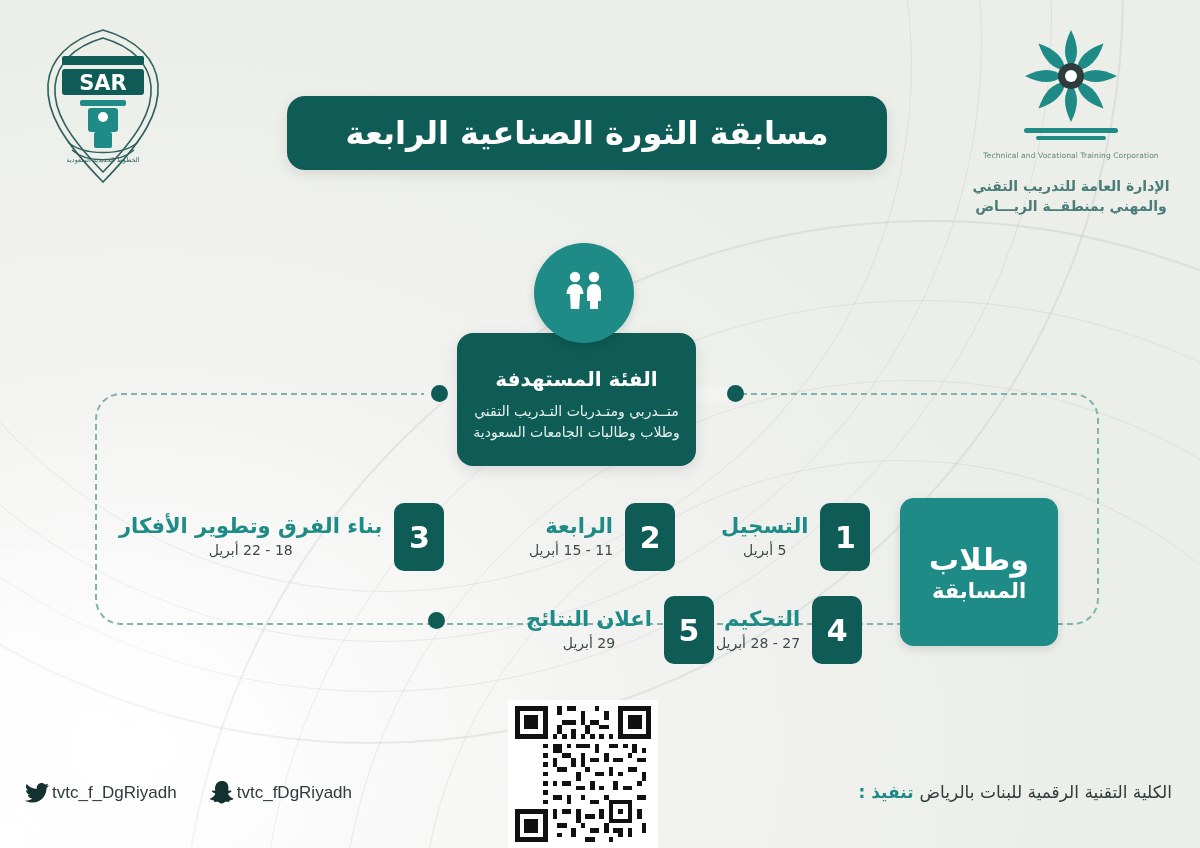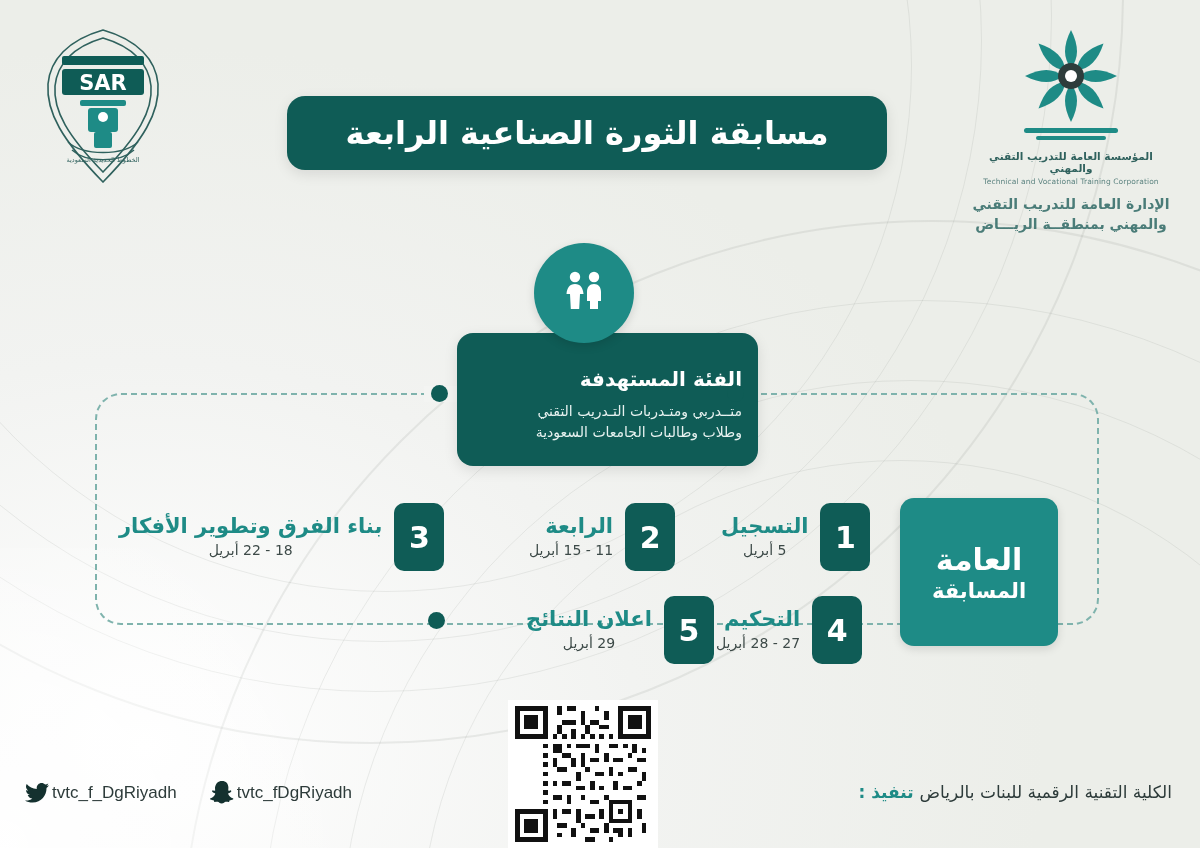--- a/index.html
+++ b/index.html
@@ -45,32 +45,32 @@
   
   .logo-left{position:absolute;left:28px;top:22px;width:150px;height:170px;}
   .logo-left .crest{position:absolute;left:0;top:0;width:150px;height:170px;}
 
   
   .logo-right{position:absolute;right:24px;top:24px;width:210px;height:200px;text-align:center;}
   .logo-right .mark{width:130px;height:120px;margin:0 auto;}
   .logo-right .ln{color:#3e6f6b;font-size:9.5px;line-height:12px;margin-top:2px;}
   .logo-right .ln.ar1{font-size:10.5px;font-weight:bold;color:#2f615d;}
   .logo-right .ln.en{font-size:7.5px;color:#5d8481;letter-spacing:.1px;}
-  .logo-right .ln.big{font-size:14px;color:#4a7c78;margin-top:6px;line-height:20px;font-weight:bold;}
+  .logo-right .ln.big{font-size:14px;color:#4a7c78;margin-top:14px;line-height:20px;font-weight:bold;}
 
   
   .aud-circle{
     position:absolute;left:534px;top:243px;width:100px;height:100px;border-radius:50%;
     background:#1e8b86;display:flex;align-items:center;justify-content:center;
     box-shadow:0 3px 10px rgba(0,0,0,.13);z-index:4;
   }
   .aud-box{
-    position:absolute;left:457px;top:333px;width:301px;height:133px;
+    position:absolute;left:457px;top:333px;width:239px;height:133px;
     background:#0f5c56;border-radius:16px;color:#fff;
-    padding:34px 16px 10px;box-sizing:border-box;z-index:3;
+    padding:34px 16px 10px;box-sizing:border-box;text-align:center;z-index:3;
     box-shadow:0 4px 14px rgba(0,0,0,.10);
   }
   .aud-box h3{margin:0 0 10px;font-size:20px;font-weight:bold;letter-spacing:1px;}
   .aud-box p{margin:0;font-size:14px;line-height:21px;color:#e7f2f0;letter-spacing:.2px;}
 
   .dot{position:absolute;width:17px;height:17px;border-radius:50%;background:#0f5c56;z-index:5;}
   .dot-right{left:431px;top:385px;}
   .dot-left{left:727px;top:385px;}
   .dot-bottom{left:428px;top:612px;}
 
@@ -184,21 +184,20 @@
           <path d="M0,-46 C8,-30 8,-18 0,-8 C-8,-18 -8,-30 0,-46 Z" transform="rotate(315)"></path>
         </g>
         <circle r="13" fill="#2e3d3c"></circle>
         <circle r="6" fill="#ffffff"></circle>
       </g>
       <g fill="#1e8b86">
         <rect x="18" y="104" width="94" height="5" rx="2.5"></rect>
         <rect x="30" y="112" width="70" height="4" rx="2"></rect>
       </g>
     </svg>
-    <div class="ln ar1">المؤسسة العامة للتدريب التقني والمهني</div>
     <div class="ln en">Technical and Vocational Training Corporation</div>
     <div class="ln big">الإدارة العامة للتدريب التقني</div>
     <div class="ln big" style="margin-top:0">والمهني بمنطقــة الريـــاض</div>
   </div>
 
   <div class="title-pill">
     <span>مسابقة الثورة الصناعية الرابعة</span>
   </div>
 
   <div class="aud-circle">
@@ -217,21 +216,21 @@
     </p>
   </div>
 
   <div class="bracket"></div>
   <div class="bracket-cut"></div>
   <div class="dot dot-right"></div>
   <div class="dot dot-left"></div>
   <div class="dot dot-bottom"></div>
 
   <div class="stages-label">
-    <div class="l1">العامة</div>
+    <div class="l1">وطلاب</div>
     <div class="l2">المسابقة</div>
   </div>
 
   <div class="stage st1">
     <div class="num">1</div>
     <div class="txt">
       <div class="t1">التسجيل</div>
       <div class="t2">5 أبريل</div>
     </div>
   </div>

